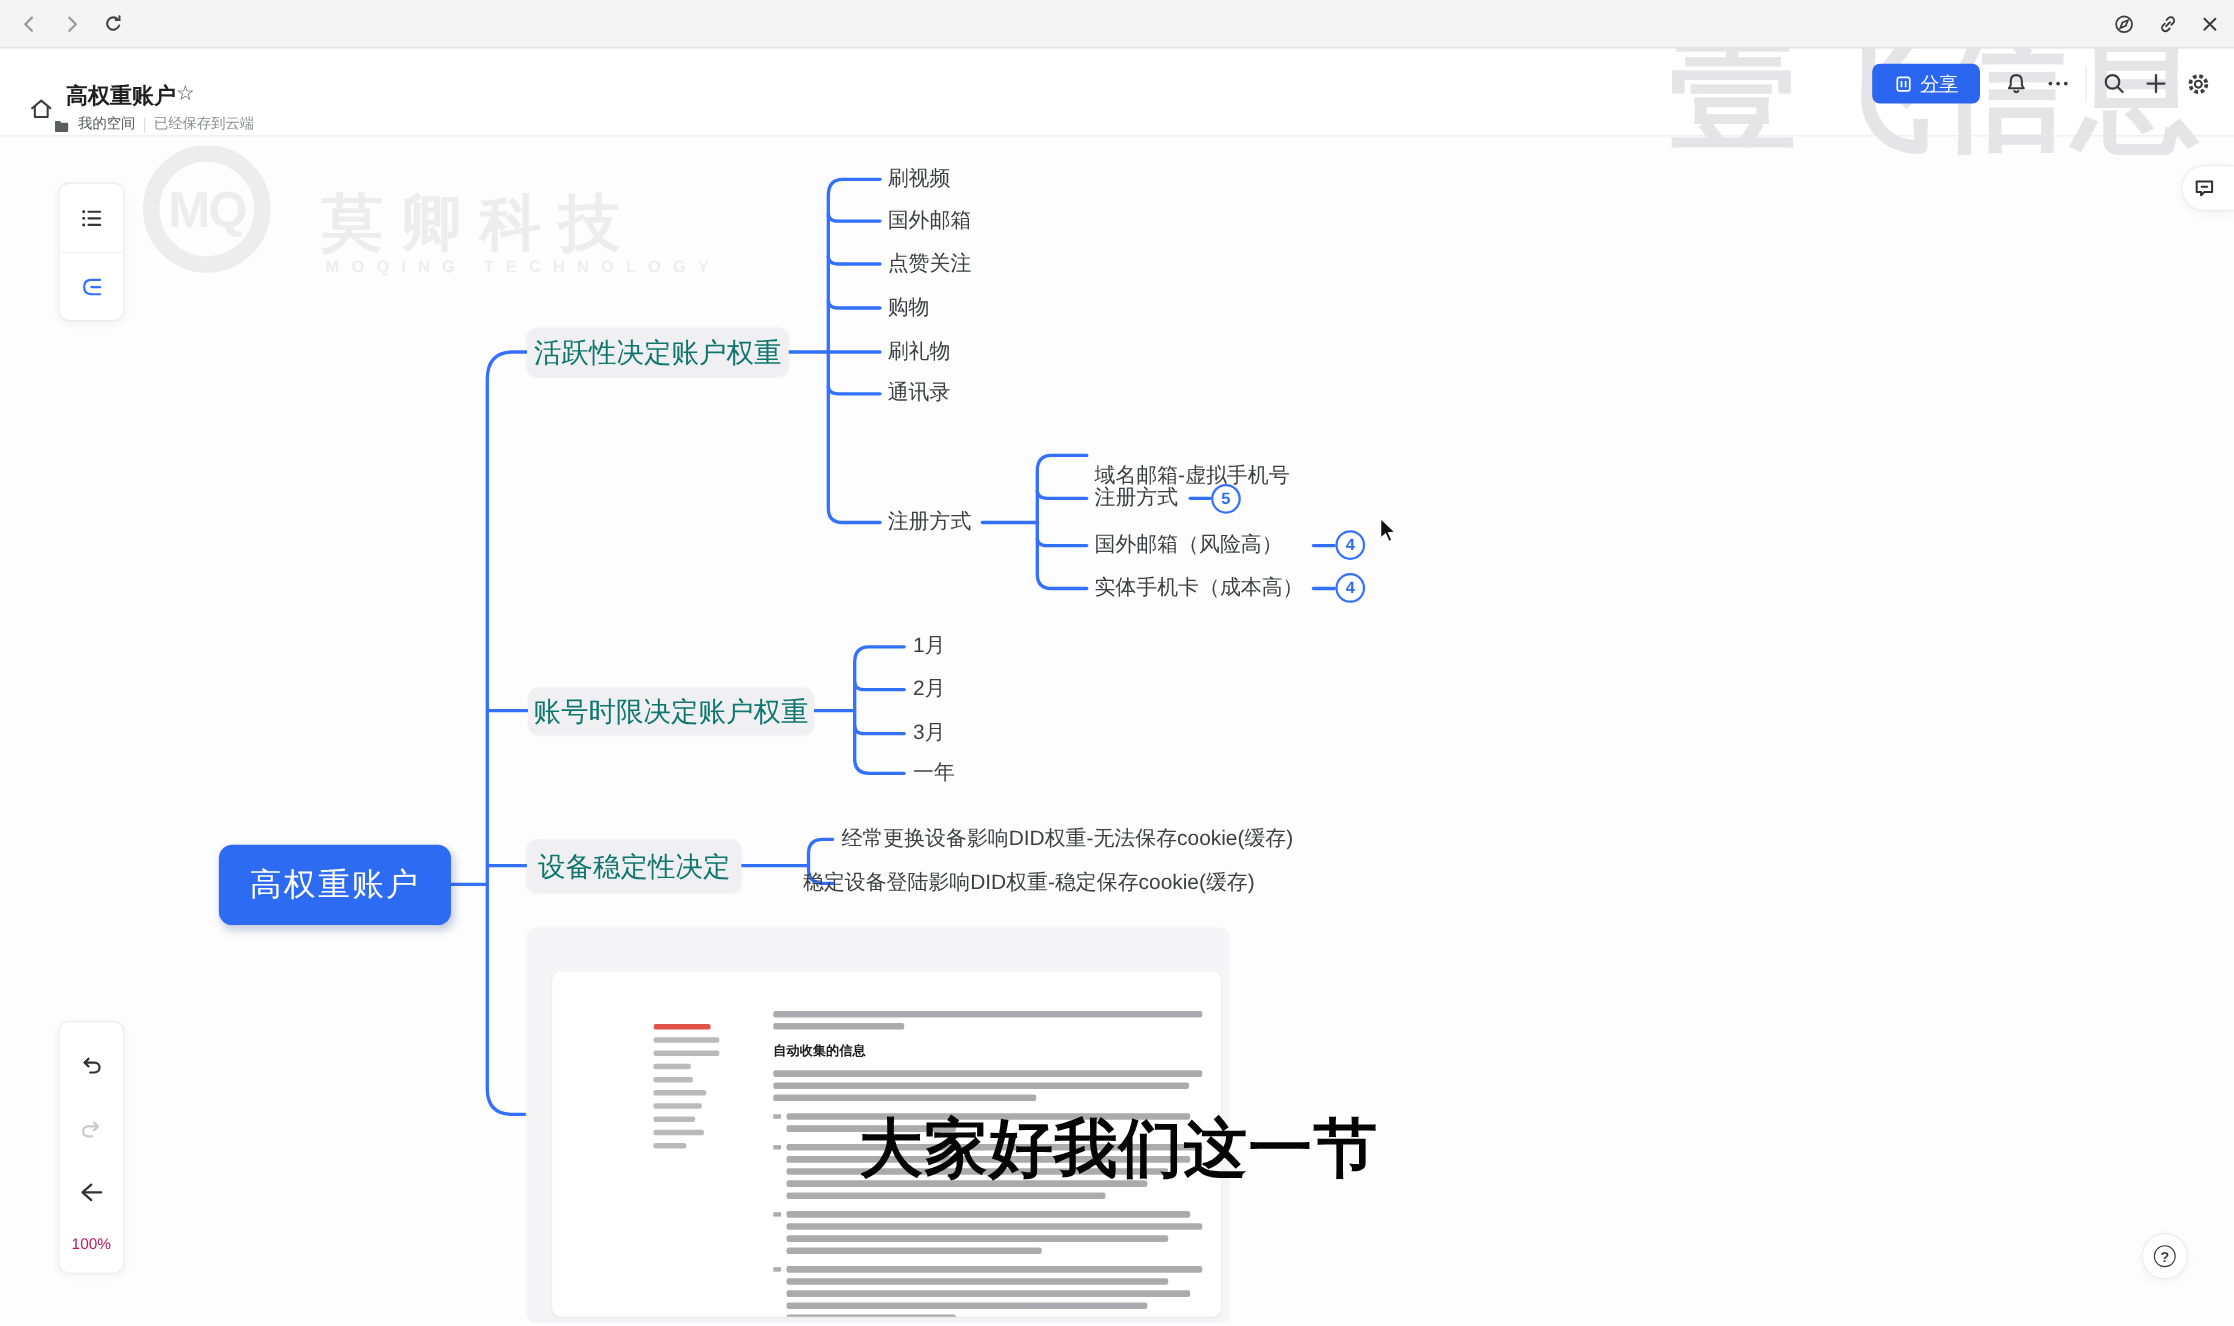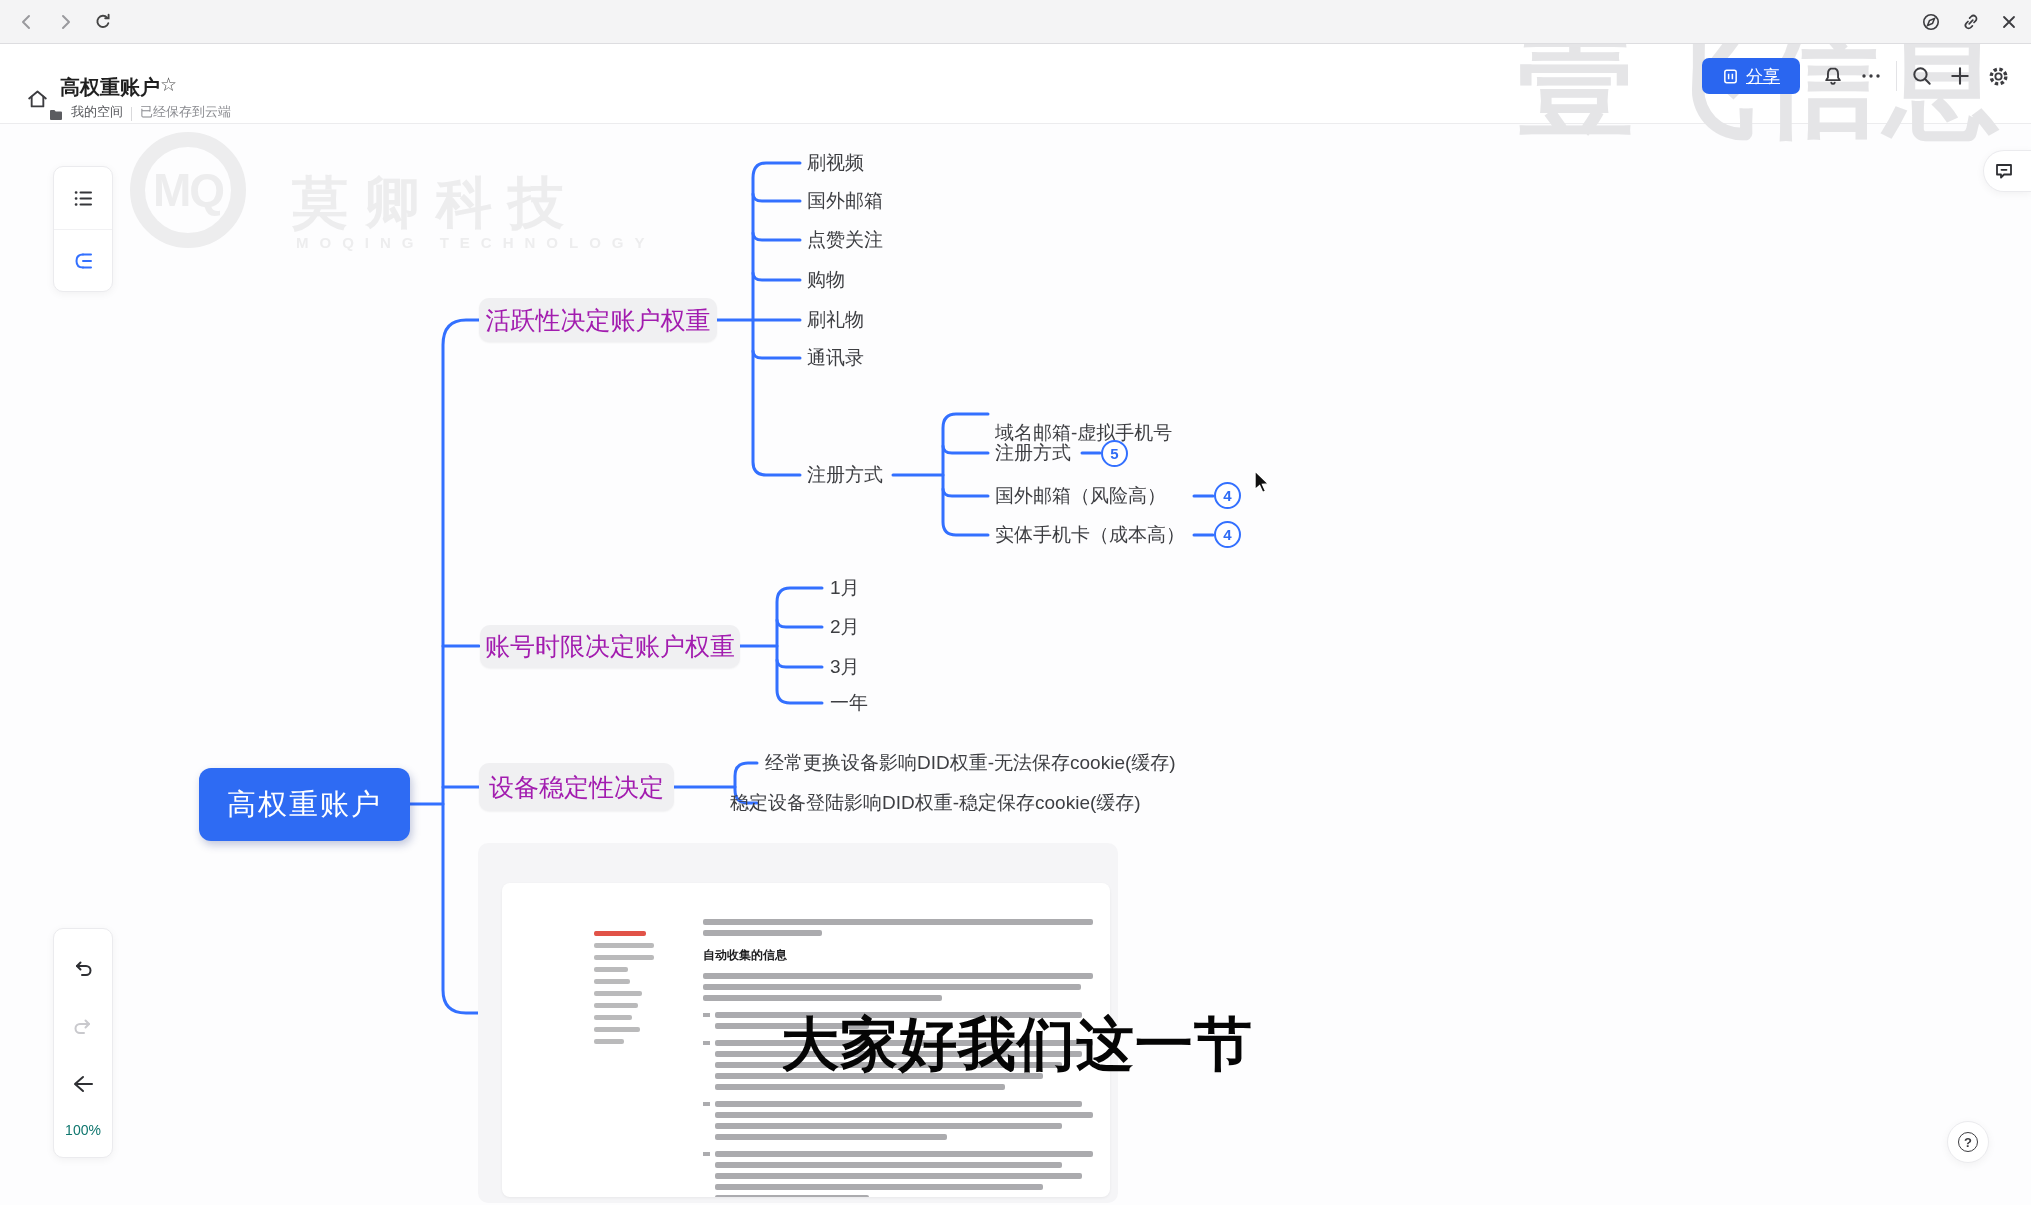--- a/index.html
+++ b/index.html
@@ -31,29 +31,29 @@
   .wm-name { position:absolute; left:292px; top:166px; font-size:56px; font-weight:700; letter-spacing:16px; color:#ededee; white-space:nowrap; }
   .wm-sub { position:absolute; left:296px; top:234px; font-size:15px; font-weight:700; letter-spacing:11px; color:#ededee; white-space:nowrap; }
 
   
   .panel { position:absolute; background:#fff; border:1px solid #ebebee; border-radius:10px; box-shadow:0 2px 8px rgba(0,0,0,.05); z-index:7; }
   .tool-left { left:53px; top:166px; width:60px; height:126px; }
   .tool-left .cell { width:100%; height:62px; display:flex; align-items:center; justify-content:center; cursor:pointer; }
   .tool-left .cell + .cell { border-top:1px solid #f1f1f3; }
   .tool-bl { left:53px; top:928px; width:60px; height:230px; display:flex; flex-direction:column; align-items:center; justify-content:space-around; padding:10px 0; }
   .tool-bl .cell { width:40px; height:40px; display:flex; align-items:center; justify-content:center; cursor:pointer; }
-  .zoom-lv { font-size:14px; color:#0f766e; cursor:pointer; }
+  .zoom-lv { font-size:14px; color:#be185d; cursor:pointer; }
   .help-btn { left:1947px; top:1121px; width:42px; height:42px; border-radius:50%; display:flex; align-items:center; justify-content:center; cursor:pointer; }
   .help-inner { width:20px; height:20px; border:1.6px solid #3c3c40; border-radius:50%; display:flex; align-items:center; justify-content:center; font-size:13px; font-weight:700; color:#3c3c40; }
   .comment-tab { left:1983px; top:150px; width:48px; height:42px; border-radius:21px 0 0 21px; border-right:none; display:flex; align-items:center; padding-left:10px; cursor:pointer; }
 
   
   .connectors { position:absolute; left:0; top:0; z-index:2; pointer-events:none; }
   .node { position:absolute; display:flex; align-items:center; justify-content:center; white-space:nowrap; z-index:3; cursor:pointer; }
-  .node-gray { background:#f0f0f2; border-radius:10px; color:#a21caf; font-size:25px; box-shadow:0 1px 2px rgba(0,0,0,.05); }
+  .node-gray { background:#f0f0f2; border-radius:10px; color:#0f766e; font-size:25px; box-shadow:0 1px 2px rgba(0,0,0,.05); }
   .node-root { background:#2e6bf3; border-radius:12px; color:#fff; font-size:29px; font-weight:500; letter-spacing:2px; box-shadow:2px 4px 8px rgba(20,40,120,.25); }
   .lbl { position:absolute; font-size:19px; color:#3d3e42; line-height:22px; white-space:nowrap; z-index:3; cursor:pointer; }
   .badge { position:absolute; width:27px; height:27px; background:#fff; border:2.5px solid #3370ff; border-radius:50%; color:#2f6cf5; font-size:15px; font-weight:700; display:flex; align-items:center; justify-content:center; z-index:4; cursor:pointer; }
 
   
   .card { position:absolute; left:478px; top:843px; width:640px; height:360px; background:#f5f5f7; border-radius:10px; z-index:3; cursor:pointer; }
   .page { position:absolute; left:24px; top:40px; width:608px; height:314px; background:#fff; border-radius:8px; overflow:hidden; box-shadow:0 1px 3px rgba(0,0,0,.06); }
   .page-hdr { position:absolute; left:0; top:0; width:100%; height:34px; border-bottom:1px solid #e8e8e8; display:flex; align-items:center; padding-left:12px; gap:3px; }
   .page-brand { font-size:15px; font-weight:800; color:#111; letter-spacing:.5px; }
   .side { position:absolute; left:92px; top:48px; width:66px; }

